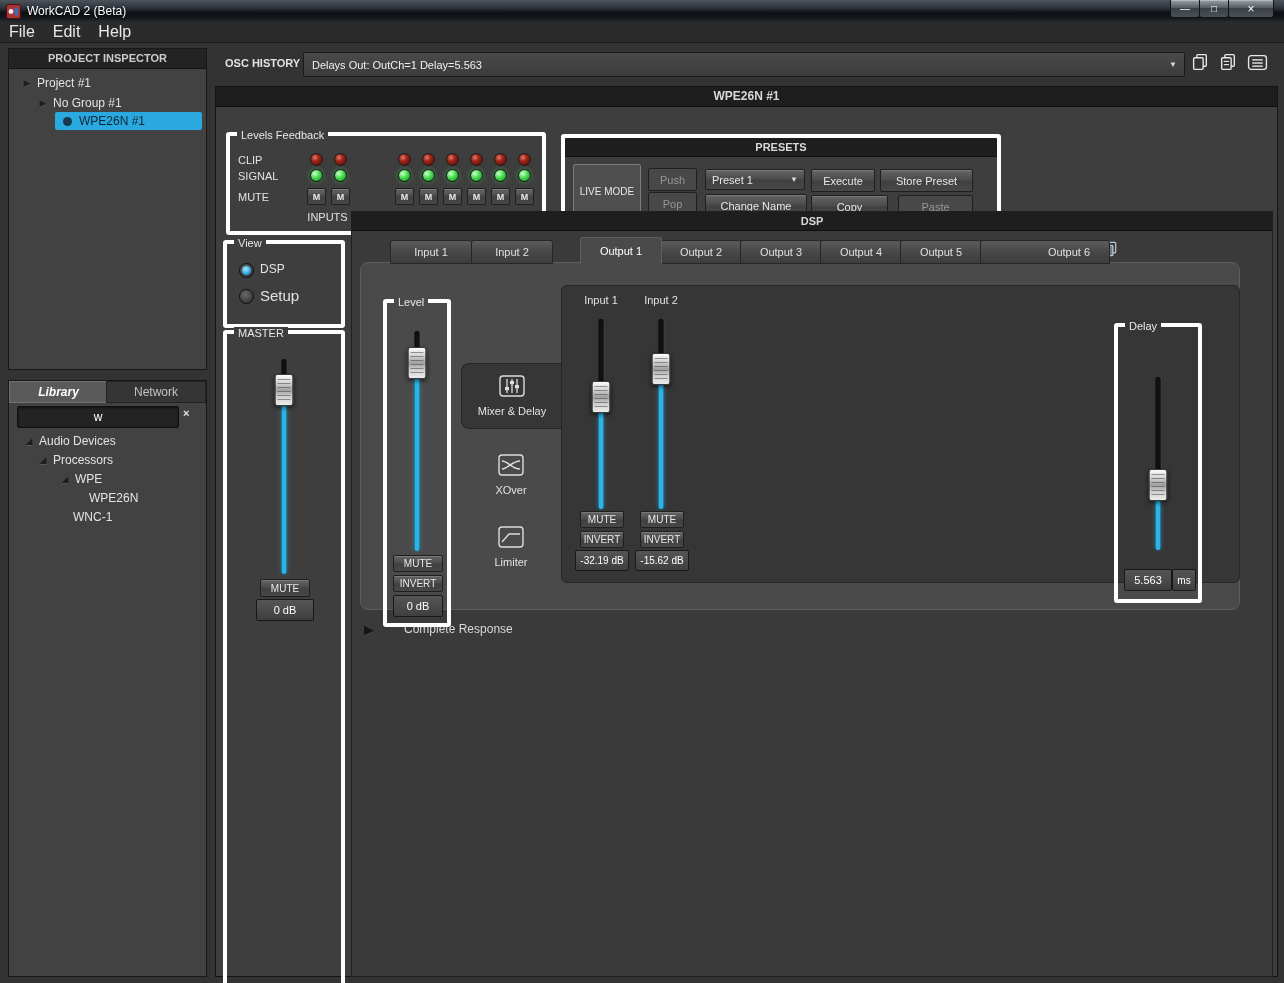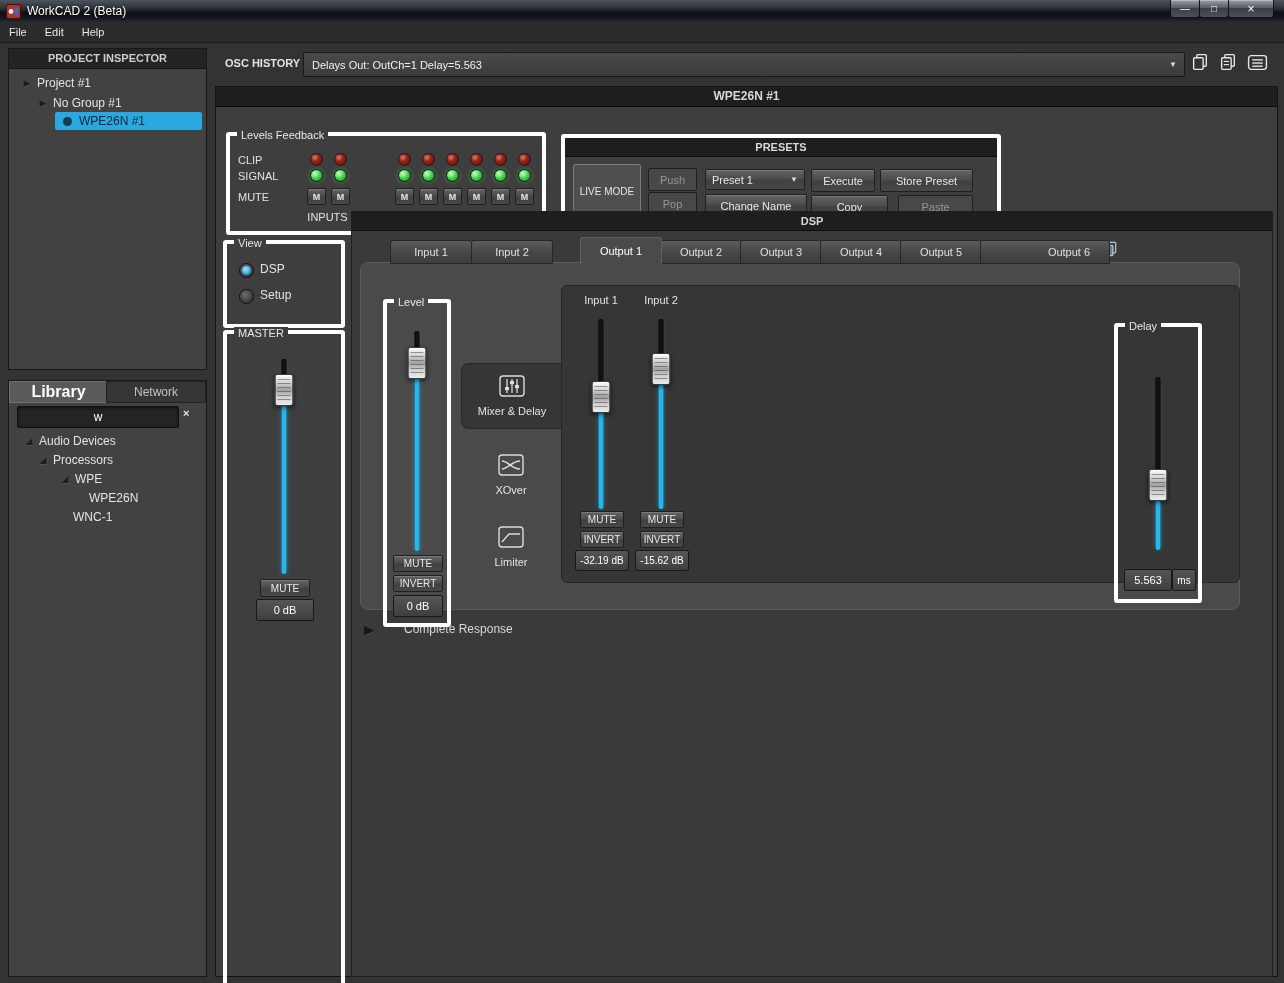--- a/index.html
+++ b/index.html
@@ -9,21 +9,21 @@
   
   #titlebar{position:absolute;left:0;top:0;width:1284px;height:22px;
     background:linear-gradient(180deg,#4d545c 0%,#2e343b 35%,#0b0e12 60%,#15181d 82%,#262b31 100%);
     display:flex;align-items:center;color:#fff;font-size:12px;}
   #titlebar .title{margin-left:6px;text-shadow:0 1px 2px #000;}
   .winbtn{position:absolute;top:0;height:17px;display:flex;align-items:center;justify-content:center;
     background:linear-gradient(180deg,#9aa1a8 0%,#565c62 45%,#3a4046 50%,#4a5056 100%);
     border:1px solid #111417;border-top:none;border-radius:0 0 3px 3px;color:#fff;font-size:10px;
     box-shadow:inset 0 1px 0 rgba(255,255,255,.3);cursor:default;}
   #menubar{position:absolute;left:0;top:22px;width:1284px;height:20px;background:#2b2b2b;border-bottom:1px solid #1c1c1c;
-    display:flex;align-items:center;color:#e8e8e8;font-size:11px;}
+    display:flex;align-items:center;color:#e8e8e8;font-size:16px;}
   .menu-item{padding:0 9px;height:20px;display:flex;align-items:center;}
 
   
   .sidepanel{position:absolute;background:#424242;border:1px solid #181818;}
   .sidehead{height:19px;background:#232323;border-bottom:1px solid #151515;color:#cccccc;font-size:11px;font-weight:bold;text-align:center;line-height:19px;}
   .t{position:absolute;color:#e2e2e2;font-size:11px;line-height:13px;}
   .b{font-weight:bold;}
   .btn{position:absolute;display:flex;align-items:center;justify-content:center;
     background:linear-gradient(180deg,#656565,#4c4c4c 45%,#404040 55%,#484848);
     border:1px solid #1f1f1f;border-radius:2px;color:#e8e8e8;font-size:11px;
@@ -113,21 +113,21 @@
       <span class="arrow">▶</span>
       <span>No Group #1</span>
     </div>
     <div class="sel-row" style="left:46px;right:4px;top:63px;">
       <span class="sel-dot"></span>
       <span>WPE26N #1</span>
     </div>
   </div>
 
   <div class="sidepanel" style="left:8px;top:380px;width:197px;height:595px;">
-    <div style="position:absolute;left:0;top:0;width:97px;height:20px;background:#5a5a5a;border:1px solid #717171;color:#fff;font-size:16px;font-weight:bold;display:flex;align-items:center;justify-content:center;">Library</div>
+    <div style="position:absolute;left:0;top:0;width:97px;height:20px;background:#5a5a5a;border:1px solid #717171;color:#fff;font-size:12px;font-weight:bold;display:flex;align-items:center;justify-content:center;font-style:italic;">Library</div>
     <div style="position:absolute;left:97px;top:0;width:98px;height:20px;background:#353535;border:1px solid #222;color:#c2c2c2;font-size:12px;display:flex;align-items:center;justify-content:center;">Network</div>
     <input style="position: absolute; left: 8px; top: 25px; width: 156px; height: 18px; background: rgb(36, 36, 36); border: 1px solid rgb(16, 16, 16); border-radius: 2px; color: rgb(255, 255, 255); font-size: 12px; text-align: center; box-shadow: rgba(0, 0, 0, 0.6) 0px 1px 3px inset; font-family: inherit;" value="w">
     <span style="position:absolute;left:174px;top:26px;color:#e6e6e6;font-size:11px;font-weight:bold;">×</span>
     <div class="tree-row" style="top:50px;padding-left:14px;">
       <span class="arrow">◢</span>
       <span>Audio Devices</span>
     </div>
     <div class="tree-row" style="top:69px;padding-left:28px;">
       <span class="arrow">◢</span>
       <span>Processors</span>
@@ -225,21 +225,21 @@
       <div class="btn" style="left:140px;top:56px;width:100px;height:21px;">Change Name</div>
       <div class="btn" style="left:246px;top:57px;width:75px;height:21px;">Copy</div>
       <div class="btn dim" style="left:333px;top:57px;width:73px;height:21px;">Paste</div>
     </div>
 
     <div class="gbox" style="left:7px;top:129px;width:114px;height:80px;">
       <span class="lg" style="background:#3e3e3e;">View</span>
       <div class="radio sel" style="left:12px;top:19px;"></div>
       <div class="t" style="left:33px;top:19px;font-size:12px;">DSP</div>
       <div class="radio" style="left:12px;top:45px;"></div>
-      <div class="t" style="left:33px;top:45px;font-size:12px;">Setup</div>
+      <div class="t" style="left:33px;top:45px;font-size:15px;">Setup</div>
     </div>
 
     <div class="gbox" style="left:7px;top:219px;width:114px;height:659px;">
       <span class="lg" style="background:#3e3e3e;">MASTER</span>
       <div class="fader" style="left:47px;top:25px;height:215px;">
         <div class="track"></div>
         <div class="fill" style="height:170px;"></div>
         <div class="thumb" style="top:15px;"></div>
       </div>
       <div class="btn sm" style="left:33px;top:245px;width:48px;height:16px;">MUTE</div>

